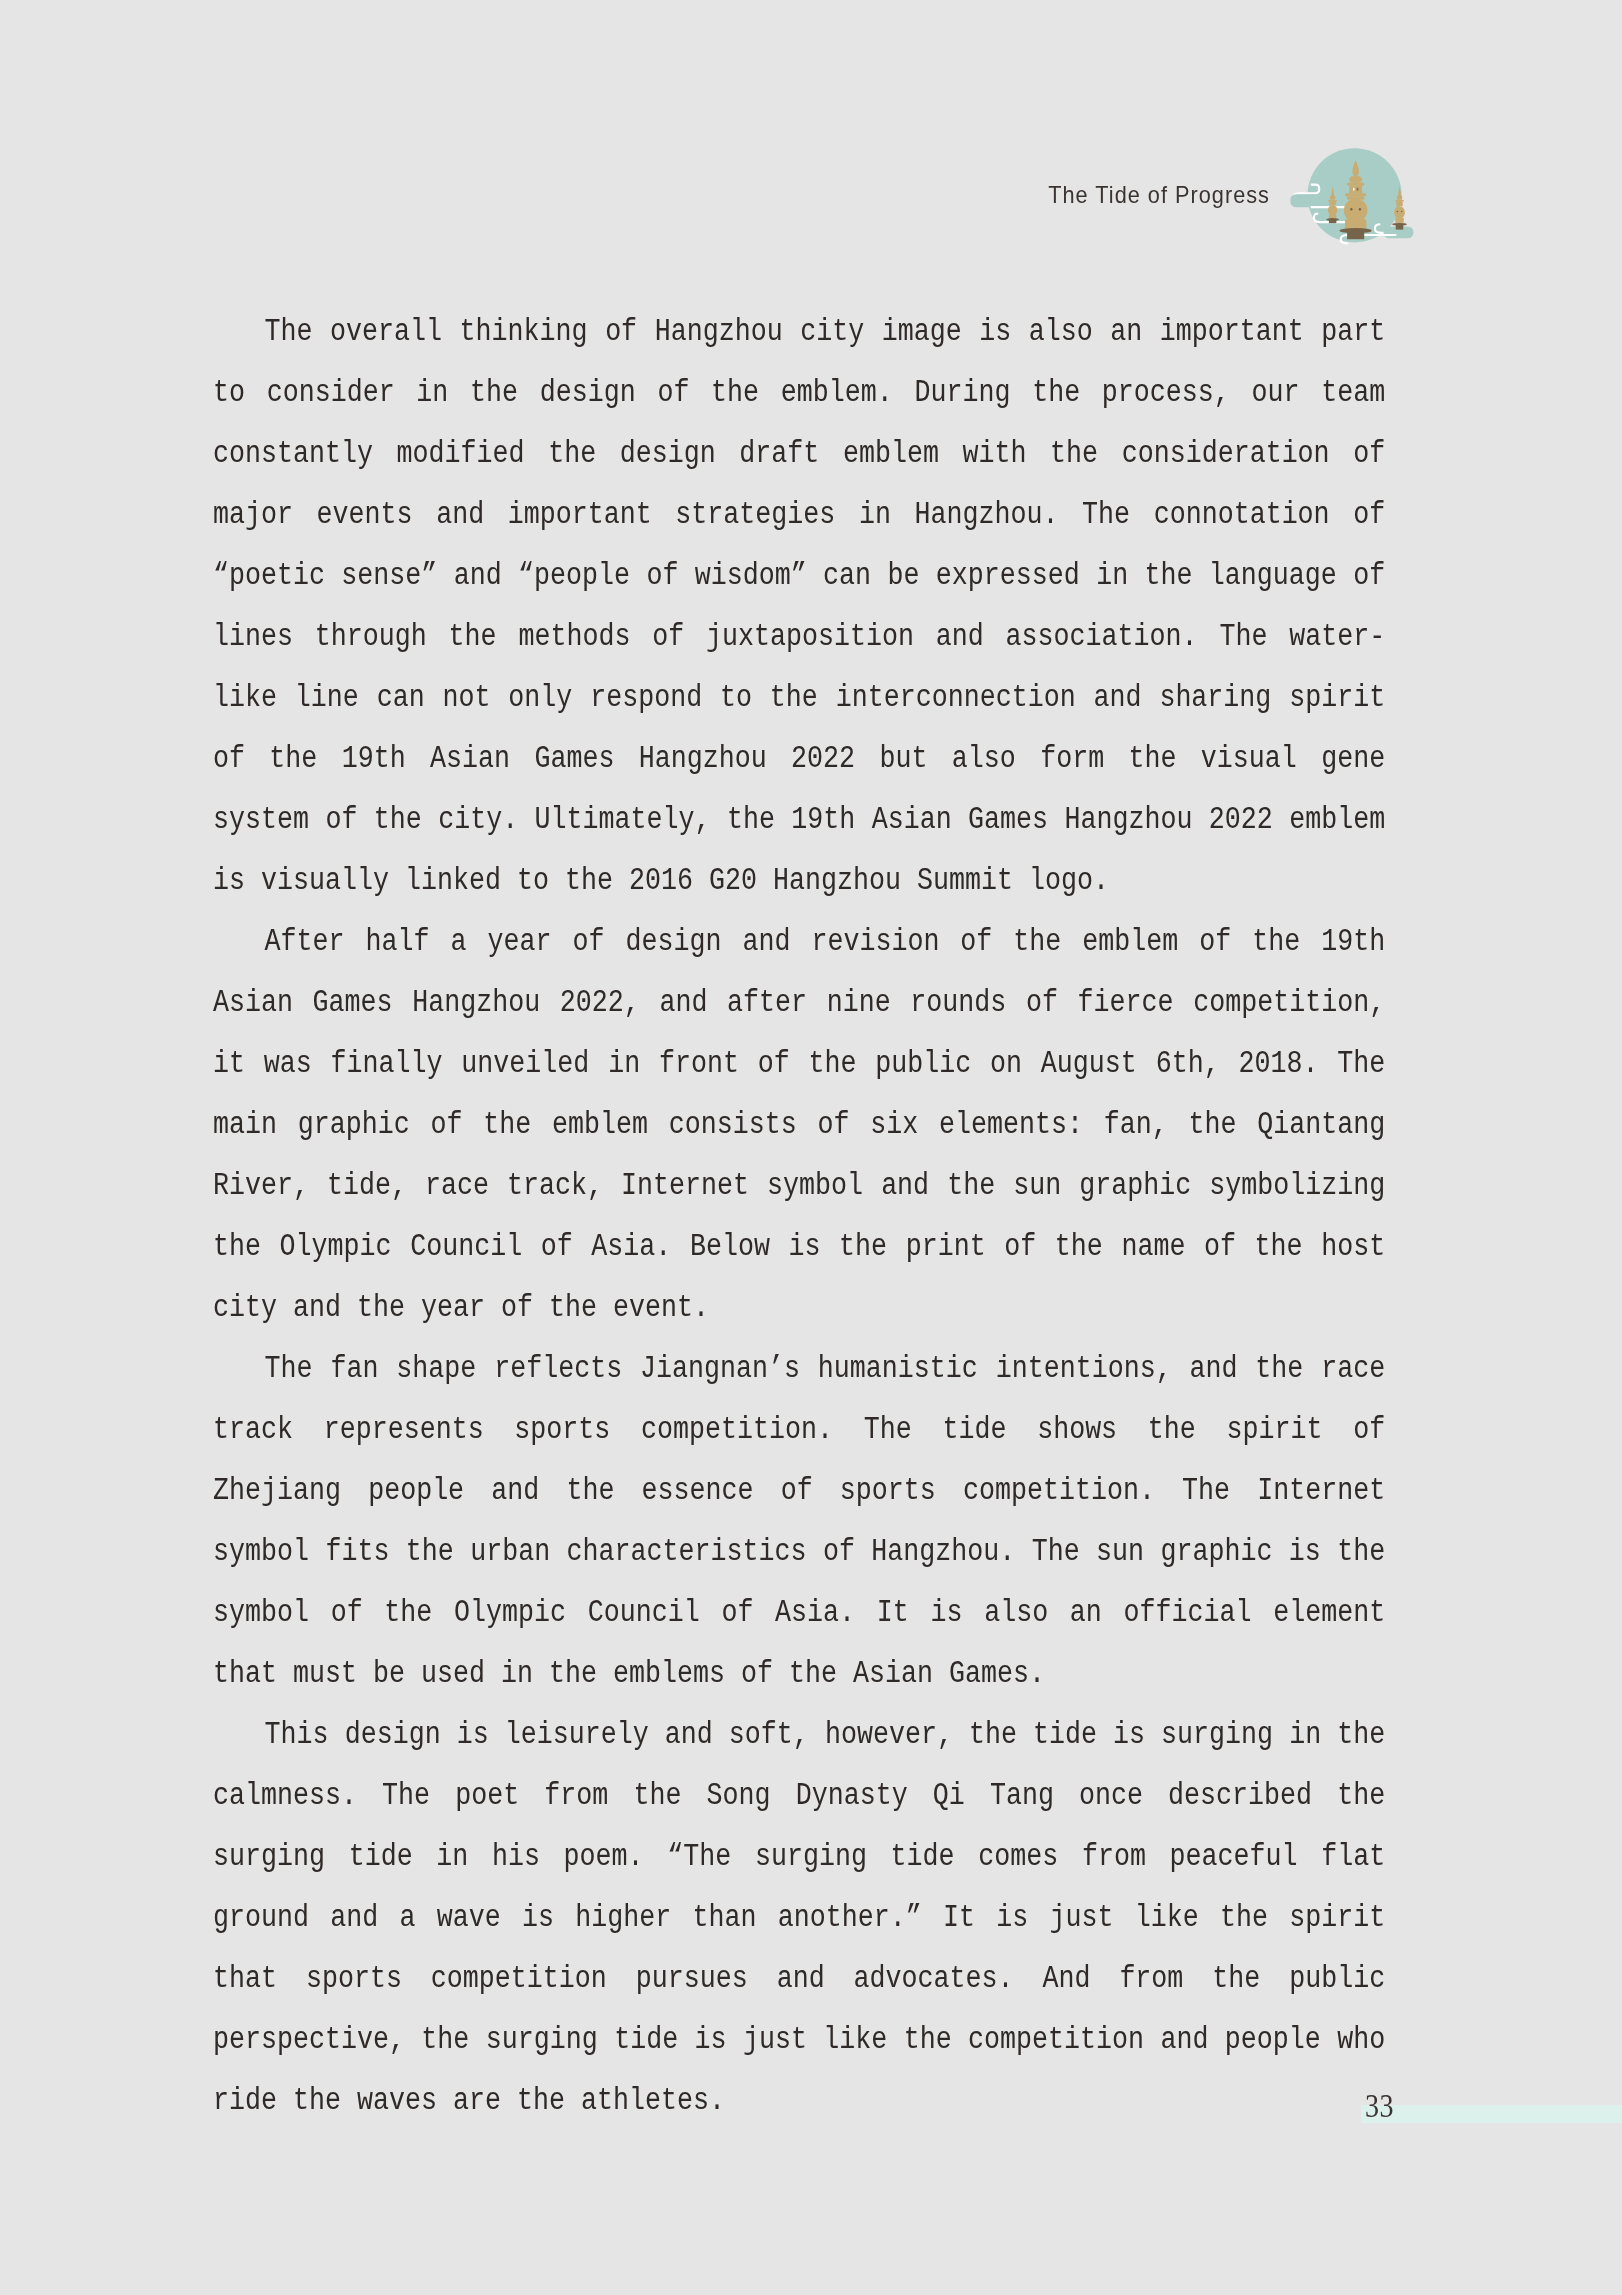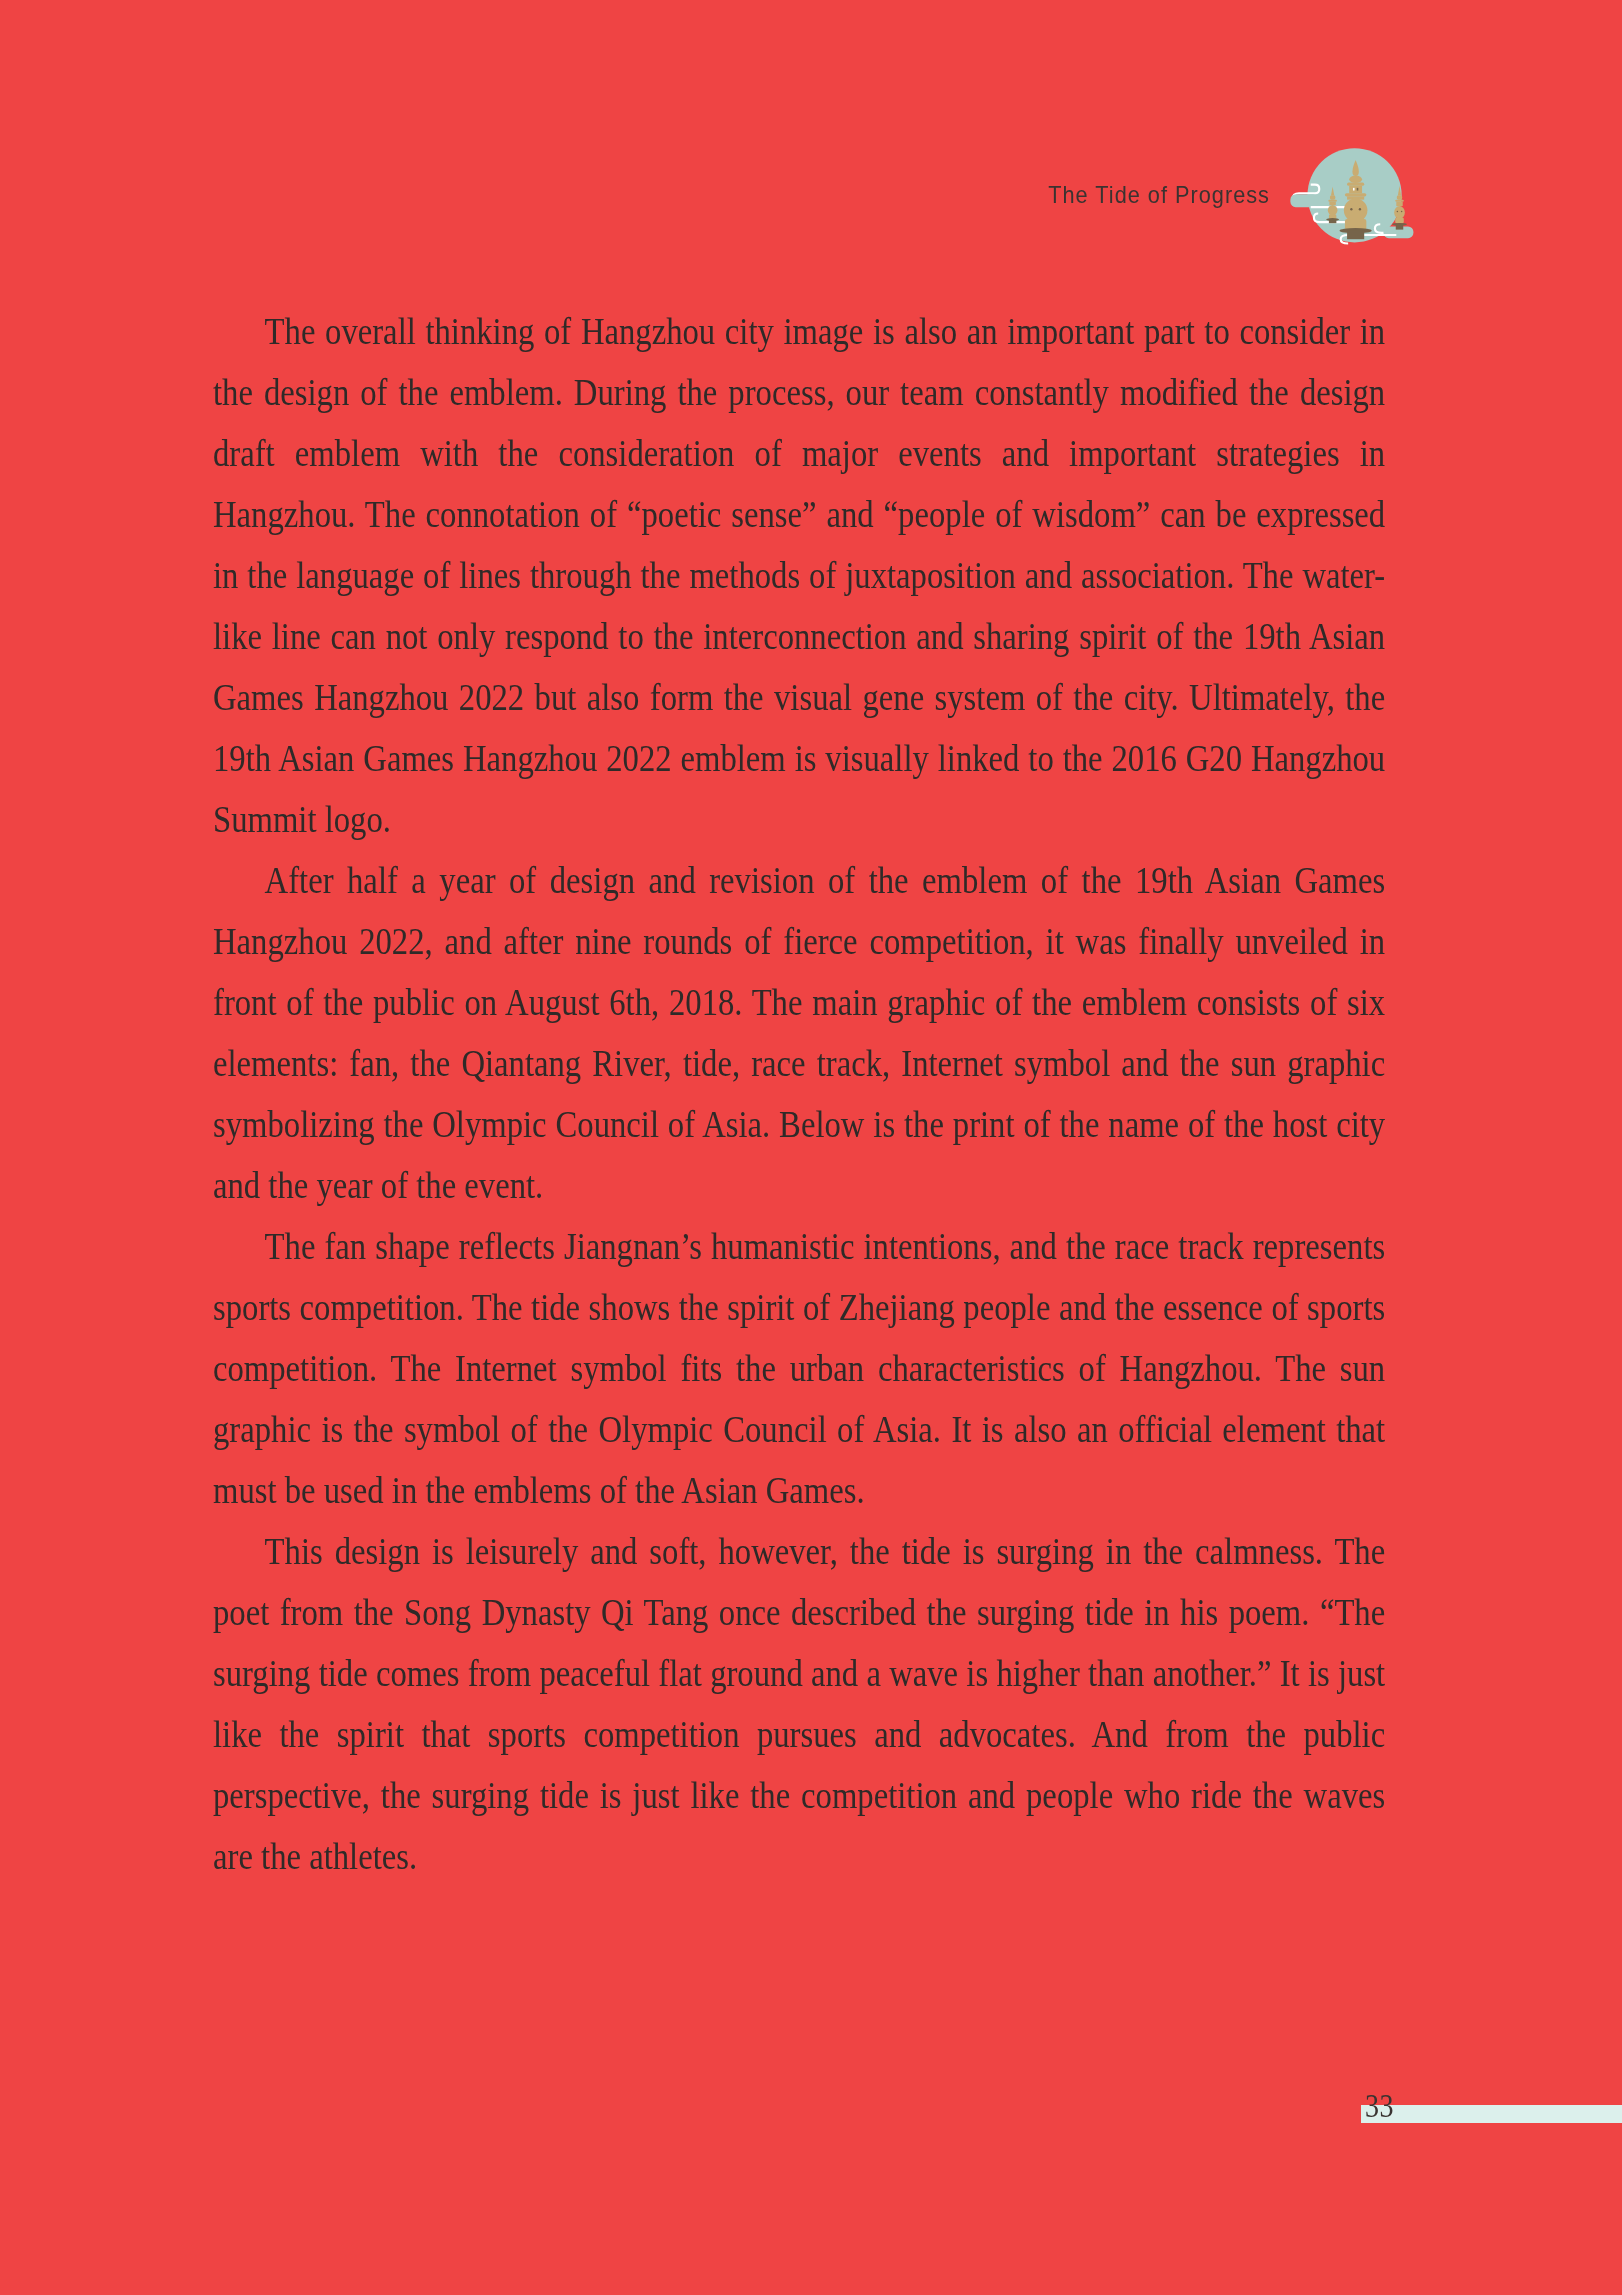--- a/index.html
+++ b/index.html
@@ -1,31 +1,31 @@
 <!DOCTYPE html>
 <html style="font-size:8.6px"><head>
 <meta charset="utf-8">
 <style>
   html, body { margin: 0; padding: 0; background: #ffffff; }
   body { width: 1622px; height: 2295px; position: relative; overflow: hidden; }
-  .page { position: absolute; left: 0; top: 0; width: 1622px; height: 2295px; background: #ef4444; }
+  .page { position: absolute; left: 0; top: 0; width: 1622px; height: 2295px; background: #e5e5e5; }
 
   .running-head {
     position: absolute; left: 913px; top: 182px; width: 357px;
     text-align: right;
     font-family: "Liberation Sans", "DejaVu Sans", sans-serif;
     font-size: 23.6px; letter-spacing: 1.1px; color: #3a3331;
     transform: scaleX(0.92); transform-origin: right center;
   }
   .emblem { position: absolute; left: 1289px; top: 144px; width: 129px; height: 107px; }
 
   .body-text {
     position: absolute; left: 213px; top: 301px; width: 1172px;
-    font-family: Liberation Serif, serif;
-    font-size: 38px; line-height: 61px; color: #2f2a28;
+    font-family: Liberation Mono, monospace;
+    font-size: 31px; line-height: 61px; color: #2f2a28;
     text-align: justify;
   }
   .body-text p { margin: 0; text-indent: 60px; text-align: justify; }
   .condensed { display: block; transform: scaleX(0.86); transform-origin: left top; width: 116.3%; }
 
   .folio-bar {
     position: absolute; left: 1361px; top: 2105px; width: 262px; height: 18px;
     background: #dcf0ec;
   }
   .folio {

